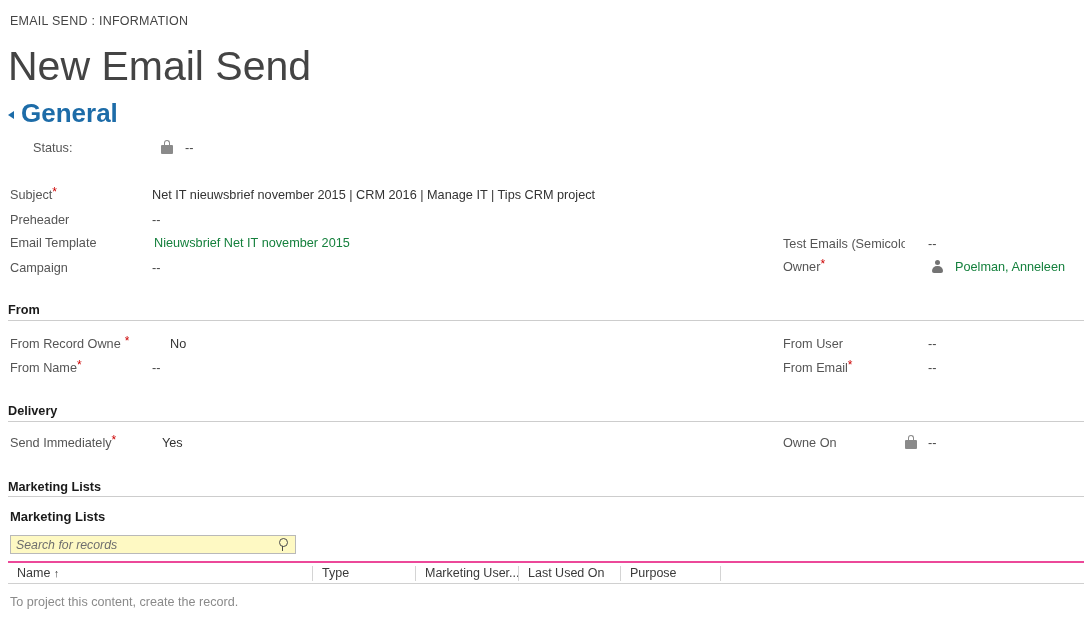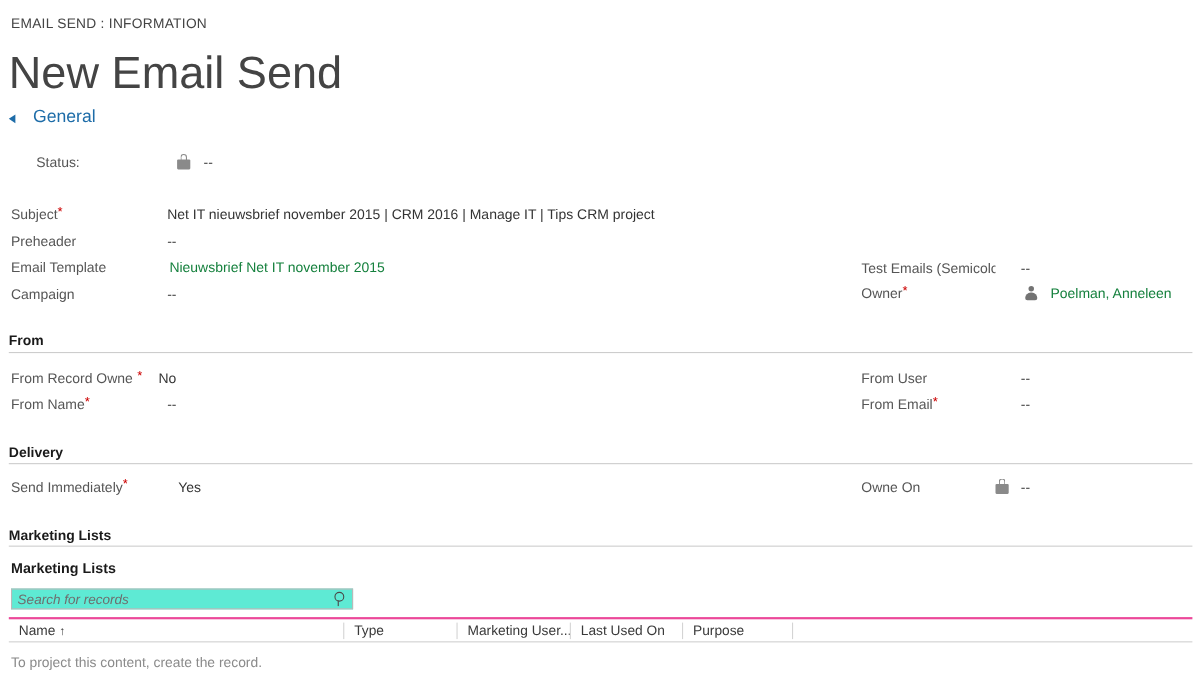--- a/index.html
+++ b/index.html
@@ -22,22 +22,22 @@
   .page-title {
     position: absolute; left: 8px; top: 31px;
     font-size: 41px; font-weight: 300; line-height: 44px;
     color: #444444;
     margin-top: 13px;
   }
 
   
   .general-head {
     position: absolute; left: 8px; top: 98px;
-    font-size: 16px; color: #1d6ca8; font-weight: 400;
-    display: flex; align-items: center; gap: 16px;
+    font-size: 26px; color: #1d6ca8; font-weight: 700;
+    display: flex; align-items: center; gap: 7px;
   }
   .tri-left {
     width: 0; height: 0;
     border-top: 4.5px solid transparent;
     border-bottom: 4.5px solid transparent;
     border-right: 6px solid #1d6ca8;
     display: inline-block;
     margin-top: 2px;
   }
 
@@ -95,22 +95,22 @@
     height: 1px; background: #cdcdcd;
   }
 
   
   .grid-title {
     position: absolute; left: 10px; top: 509px;
     font-size: 13px; font-weight: bold; color: #1a1a1a;
   }
   .searchbox {
     position: absolute; left: 10px; top: 535px;
-    width: 311px; height: 19px;
-    border: 1px solid #b9b9b9; background: #5eead4;
+    width: 286px; height: 19px;
+    border: 1px solid #b9b9b9; background: #fef9c3;
   }
   .searchbox .ph {
     position: absolute; left: 5px; top: 1px;
     font-size: 12.3px; font-style: italic; color: #6e6e6e;
     line-height: 17px;
   }
   .mag {
     position: absolute; right: 4px; top: 2px;
     width: 13px; height: 14px;
   }
@@ -201,21 +201,21 @@
         <span class="torso"></span>
     </span>
     <span class="f-value link" style="left:172px;">Poelman, Anneleen</span>
   </div>
 
   <div class="sub-head" style="top:302px;">From</div>
   <div class="rule" style="top:320px;"></div>
 
   <div class="field" style="left:10px; top:335px; width:400px;">
     <span class="f-label"><span>From Record Owne</span><span class="req" style="margin-left:4px;">*</span></span>
-    <span class="f-value" style="left:134px;">No</span>
+    <span class="f-value" style="left:160px;">No</span>
   </div>
 
   <div class="field" style="left:10px; top:359px; width:400px;">
     <span class="f-label"><span>From Name</span><span class="req">*</span></span>
     <span class="f-value dash" style="left:142px;">--</span>
   </div>
 
   <div class="field" style="left:783px; top:335px; width:300px;">
     <span class="f-label">From User</span>
     <span class="f-value dash" style="left:145px;">--</span>

